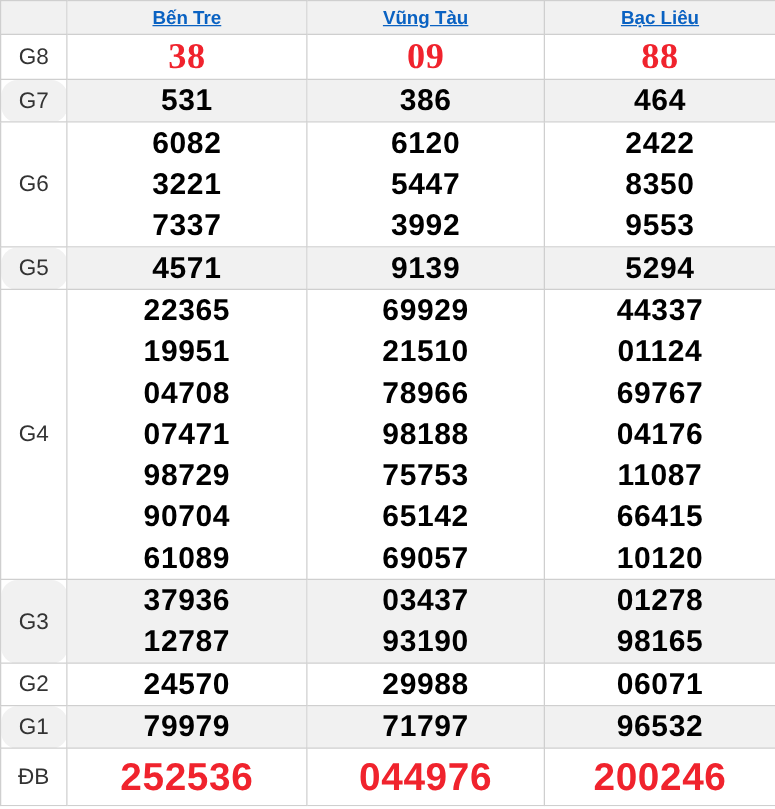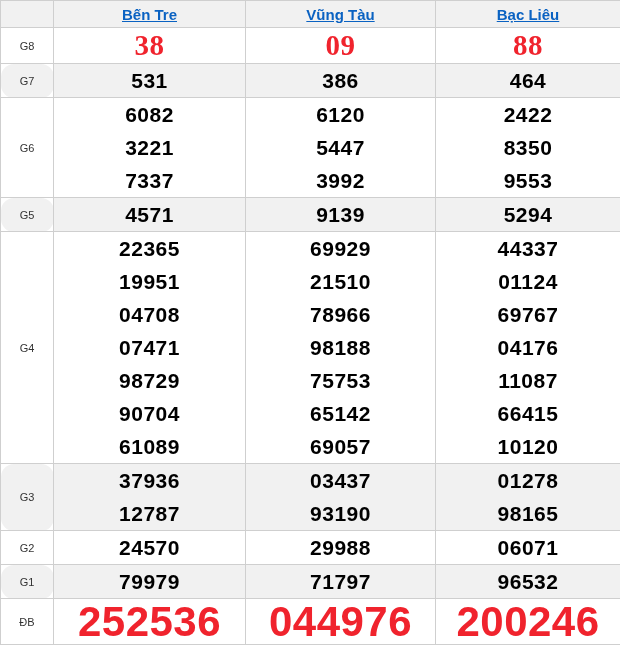--- a/index.html
+++ b/index.html
@@ -39,40 +39,40 @@
     font-weight: bold;
   }
   thead th a {
     color: var(--blue);
     text-decoration: underline;
     cursor: pointer;
     margin-top: 24px;
   }
   tbody tr:nth-child(even) { background: var(--stripe); }
   td.label-cell {
-    font-size: 11px;
+    font-size: 18px;
     font-weight: normal;
     color: var(--label);
     border-radius: 13px;
   }
   .num {
     font-weight: bold;
-    font-size: 21px;
+    font-size: 24px;
     line-height: 33px;
     color: var(--black);
     letter-spacing: 0.5px;
   }
   tr.hl-first .num {
     font-size: 29px;
     line-height: 35px;
     color: var(--red);
     font-family: Liberation Serif, serif;
   }
   tr.hl-db .num {
-    font-size: 42px;
+    font-size: 31px;
     line-height: 45px;
     color: var(--red);
   }
 </style>
 </head>
 <body>
 
 <table class="results">
   <colgroup>
     <col class="c-label">

